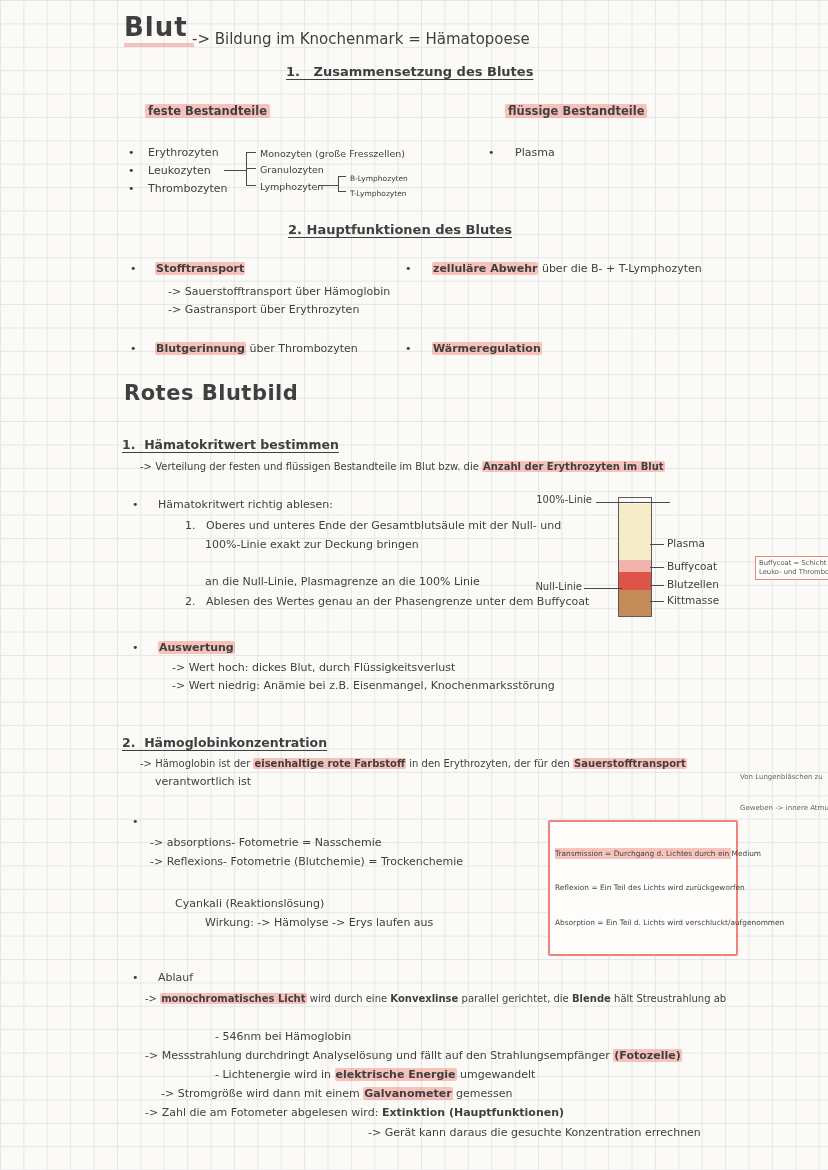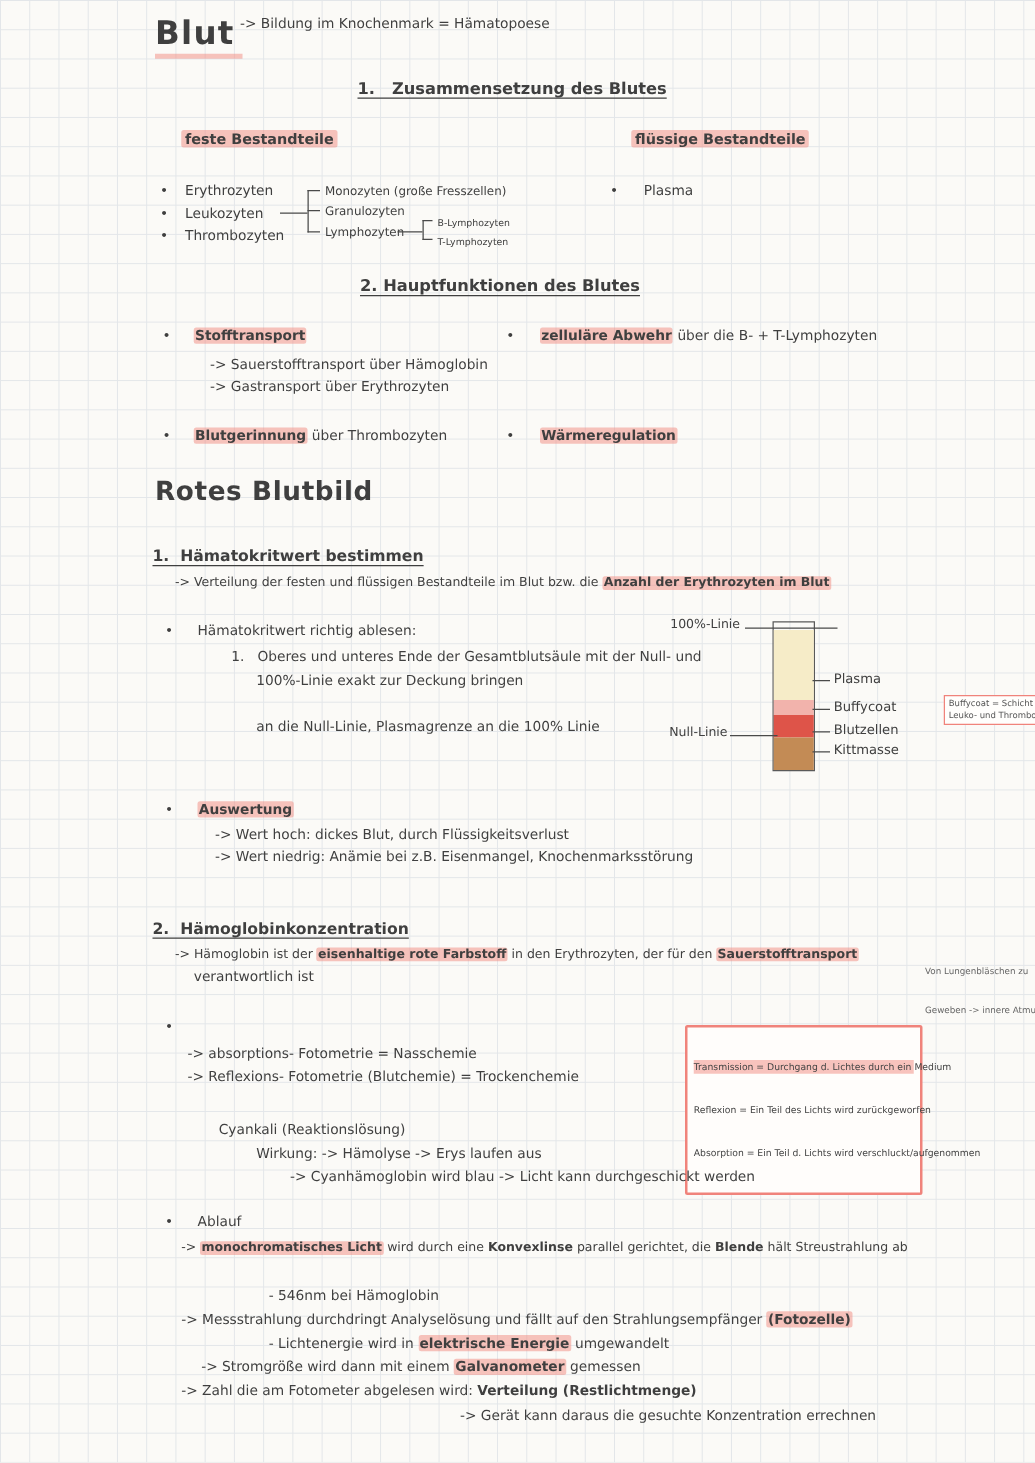--- a/index.html
+++ b/index.html
@@ -47,21 +47,21 @@
            font-size:7.4px;line-height:1.55;padding:3px 5px;color:#444;white-space:pre;}
   .ibx-hl{background:var(--highlight);}
   .marginnote{position:absolute;font-size:7px;line-height:1.45;color:#666;white-space:pre;}
 </style>
 </head>
 <body>
 
 <div id="page">
 
   <div class="title" style="left:124px;top:12px;">Blut</div>
-  <div class="line" style="left:192px;top:12px;font-size:11px;">-&gt; Bildung im Knochenmark = Hämatopoese</div>
+  <div class="line" style="left:192px;top:32px;font-size:15px;">-&gt; Bildung im Knochenmark = Hämatopoese</div>
 
   <div class="h-mid h-underline" style="left:286px;top:64px;">1.   Zusammensetzung des Blutes</div>
 
   <div class="line hl-label" style="left:145px;top:104px;font-size:11.5px;">feste Bestandteile</div>
   <div class="line hl-label" style="left:505px;top:104px;font-size:11.5px;">flüssige Bestandteile</div>
 
   <span class="bullet" style="left:128px;top:146px;"></span>
   <span class="bullet" style="left:128px;top:164px;"></span>
   <span class="bullet" style="left:128px;top:182px;"></span>
   <div class="line" style="left:148px;top:146px;">Erythrozyten</div>
@@ -103,20 +103,21 @@
   <div class="h-big" style="left:124px;top:381px;">Rotes Blutbild</div>
 
   <div class="h-sub h-underline" style="left:122px;top:437px;">1.  Hämatokritwert bestimmen</div>
   <div class="line tight" style="left:140px;top:460px;"><span>-&gt; Verteilung der festen und flüssigen Bestandteile im Blut bzw. die </span><span class="seg-hlb">Anzahl der Erythrozyten im Blut</span></div>
 
   <span class="bullet" style="left:132px;top:498px;"></span>
   <div class="line" style="left:158px;top:498px;">Hämatokritwert richtig ablesen:</div>
   <div class="line" style="left:185px;top:519px;"><span>1.   Oberes und unteres Ende der Gesamtblutsäule mit der Null- und</span></div>
   <div class="line" style="left:205px;top:538px;"><span>100%-Linie exakt zur Deckung bringen</span></div>
   <div class="line" style="left:205px;top:575px;"><span>an die Null-Linie, Plasmagrenze an die 100% Linie</span></div>
+  <div class="line" style="left:185px;top:595px;"><span>2.   Ablesen des Wertes genau an der Phasengrenze unter dem Buffycoat</span></div>
 
   <div class="tube" style="left:618px;top:497px;width:32px;height:118px;">
     <div class="layer" style="height:6px;"></div>
     <div class="layer" style="height: 56px; background: rgb(246, 236, 200);"></div>
     <div class="layer" style="height: 12px; background: rgb(242, 179, 172);"></div>
     <div class="layer" style="height: 18px; background: rgb(222, 84, 73);"></div>
     <div class="layer" style="height: 26px; background: rgb(195, 139, 85);"></div>
   </div>
   <div class="tick" style="left:596px;top:502px;width:74px;"></div>
   <div class="tick" style="left:584px;top:588px;width:38px;"></div>
@@ -150,25 +151,24 @@
   <div class="line" style="left:150px;top:855px;"><span>-&gt; Reflexions- Fotometrie (Blutchemie) = Trockenchemie</span></div>
 
   <div class="infobox" style="left:548px;top:820px;width:176px;">
     <div class="ibx-hl">Transmission = Durchgang d. Lichtes durch ein Medium</div>
     <div>Reflexion = Ein Teil des Lichts wird zurückgeworfen</div>
     <div>Absorption = Ein Teil d. Lichts wird verschluckt/aufgenommen</div>
   </div>
 
   <div class="line" style="left:175px;top:897px;">Cyankali (Reaktionslösung)</div>
   <div class="line" style="left:205px;top:916px;">Wirkung: -&gt; Hämolyse -&gt; Erys laufen aus</div>
-  <div class="line" style="left:232px;top:935px;">-&gt; Cyanhämoglobin wird blau -&gt; Licht kann durchgeschickt werden</div>
 
   <span class="bullet" style="left:132px;top:971px;"></span>
   <div class="line" style="left:158px;top:971px;">Ablauf</div>
   <div class="line tight" style="left:145px;top:992px;"><span>-&gt; </span><span class="seg-hlb">monochromatisches Licht</span><span> wird durch eine </span><span class="seg-b">Konvexlinse</span><span> parallel gerichtet, die </span><span class="seg-b">Blende</span><span> hält Streustrahlung ab</span></div>
   <div class="line" style="left:215px;top:1030px;"><span>- 546nm bei Hämoglobin</span></div>
   <div class="line" style="left:145px;top:1049px;"><span>-&gt; Messstrahlung durchdringt Analyselösung und fällt auf den Strahlungsempfänger </span><span class="seg-hlb">(Fotozelle)</span></div>
   <div class="line" style="left:215px;top:1068px;"><span>- Lichtenergie wird in </span><span class="seg-hlb">elektrische Energie</span><span> umgewandelt</span></div>
   <div class="line" style="left:161px;top:1087px;"><span>-&gt; Stromgröße wird dann mit einem </span><span class="seg-hlb">Galvanometer</span><span> gemessen</span></div>
-  <div class="line" style="left:145px;top:1106px;"><span>-&gt; Zahl die am Fotometer abgelesen wird: </span><span class="seg-b">Verteilung (Restlichtmenge)</span></div>
+  <div class="line" style="left:145px;top:1106px;"><span>-&gt; Zahl die am Fotometer abgelesen wird: </span><span class="seg-b">Extinktion (Hauptfunktionen)</span></div>
   <div class="line" style="left:368px;top:1126px;"><span>-&gt; Gerät kann daraus die gesuchte Konzentration errechnen</span></div>
 
 </div>
 
 </body></html>

